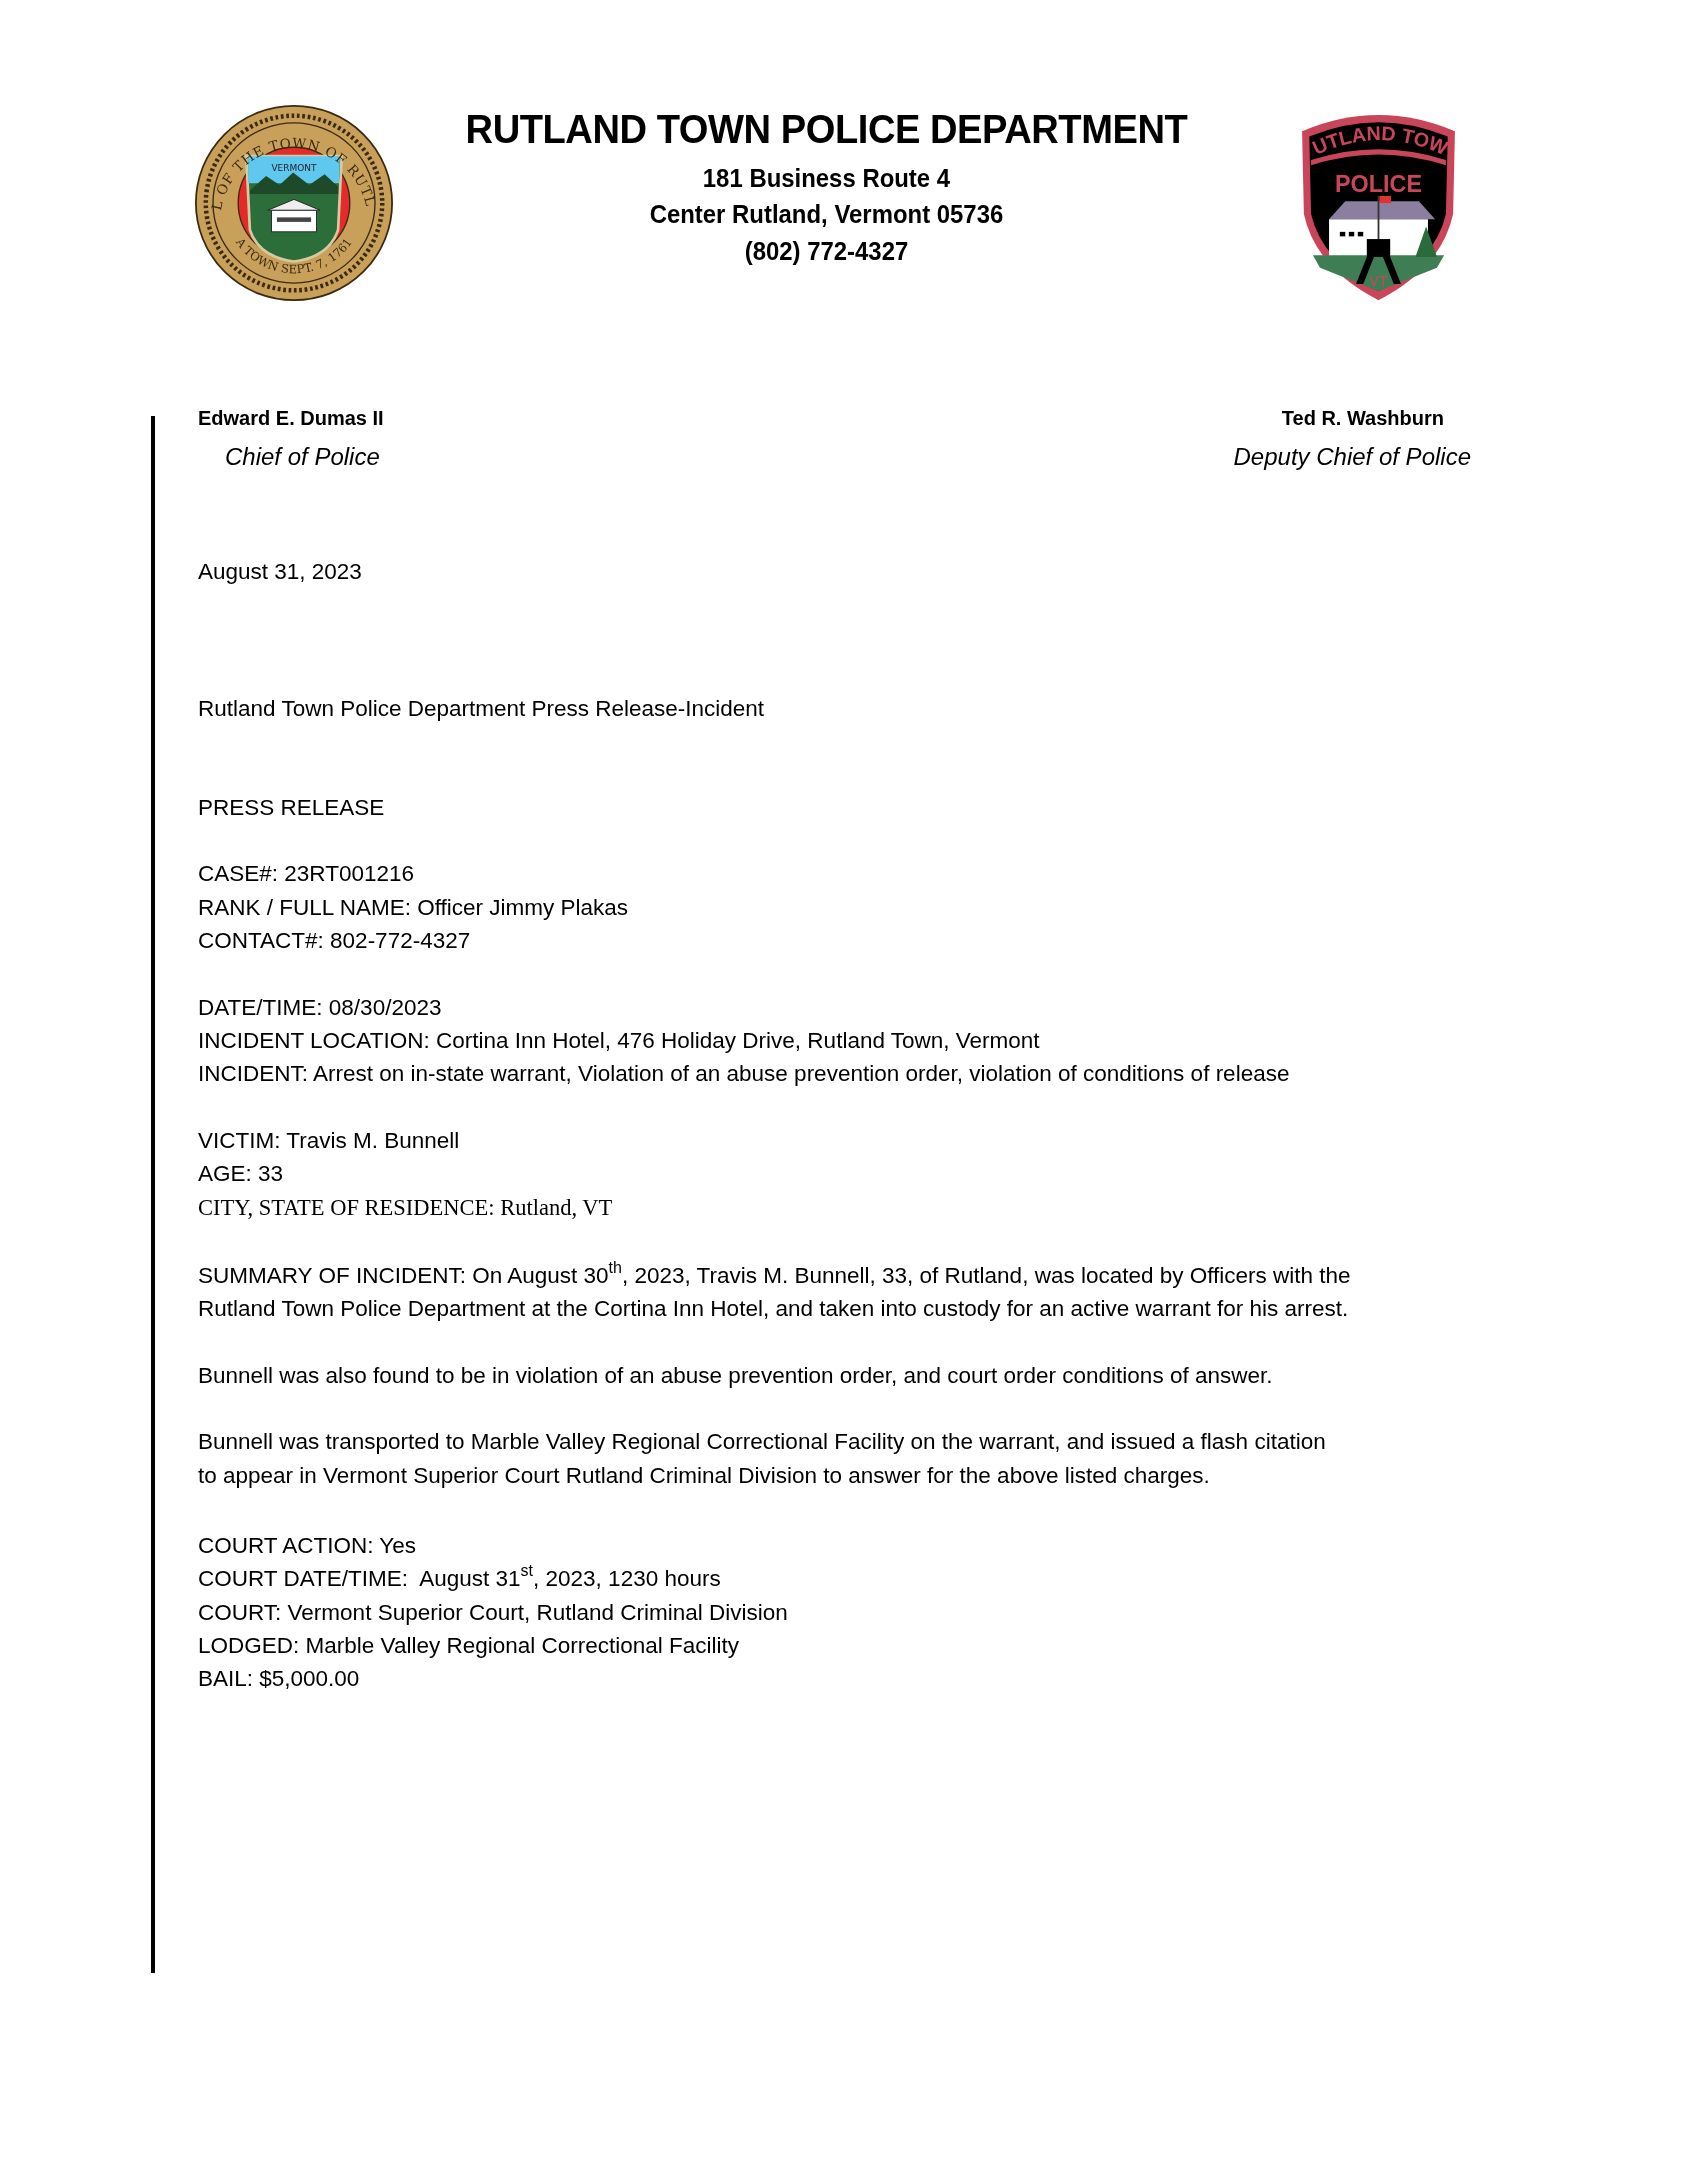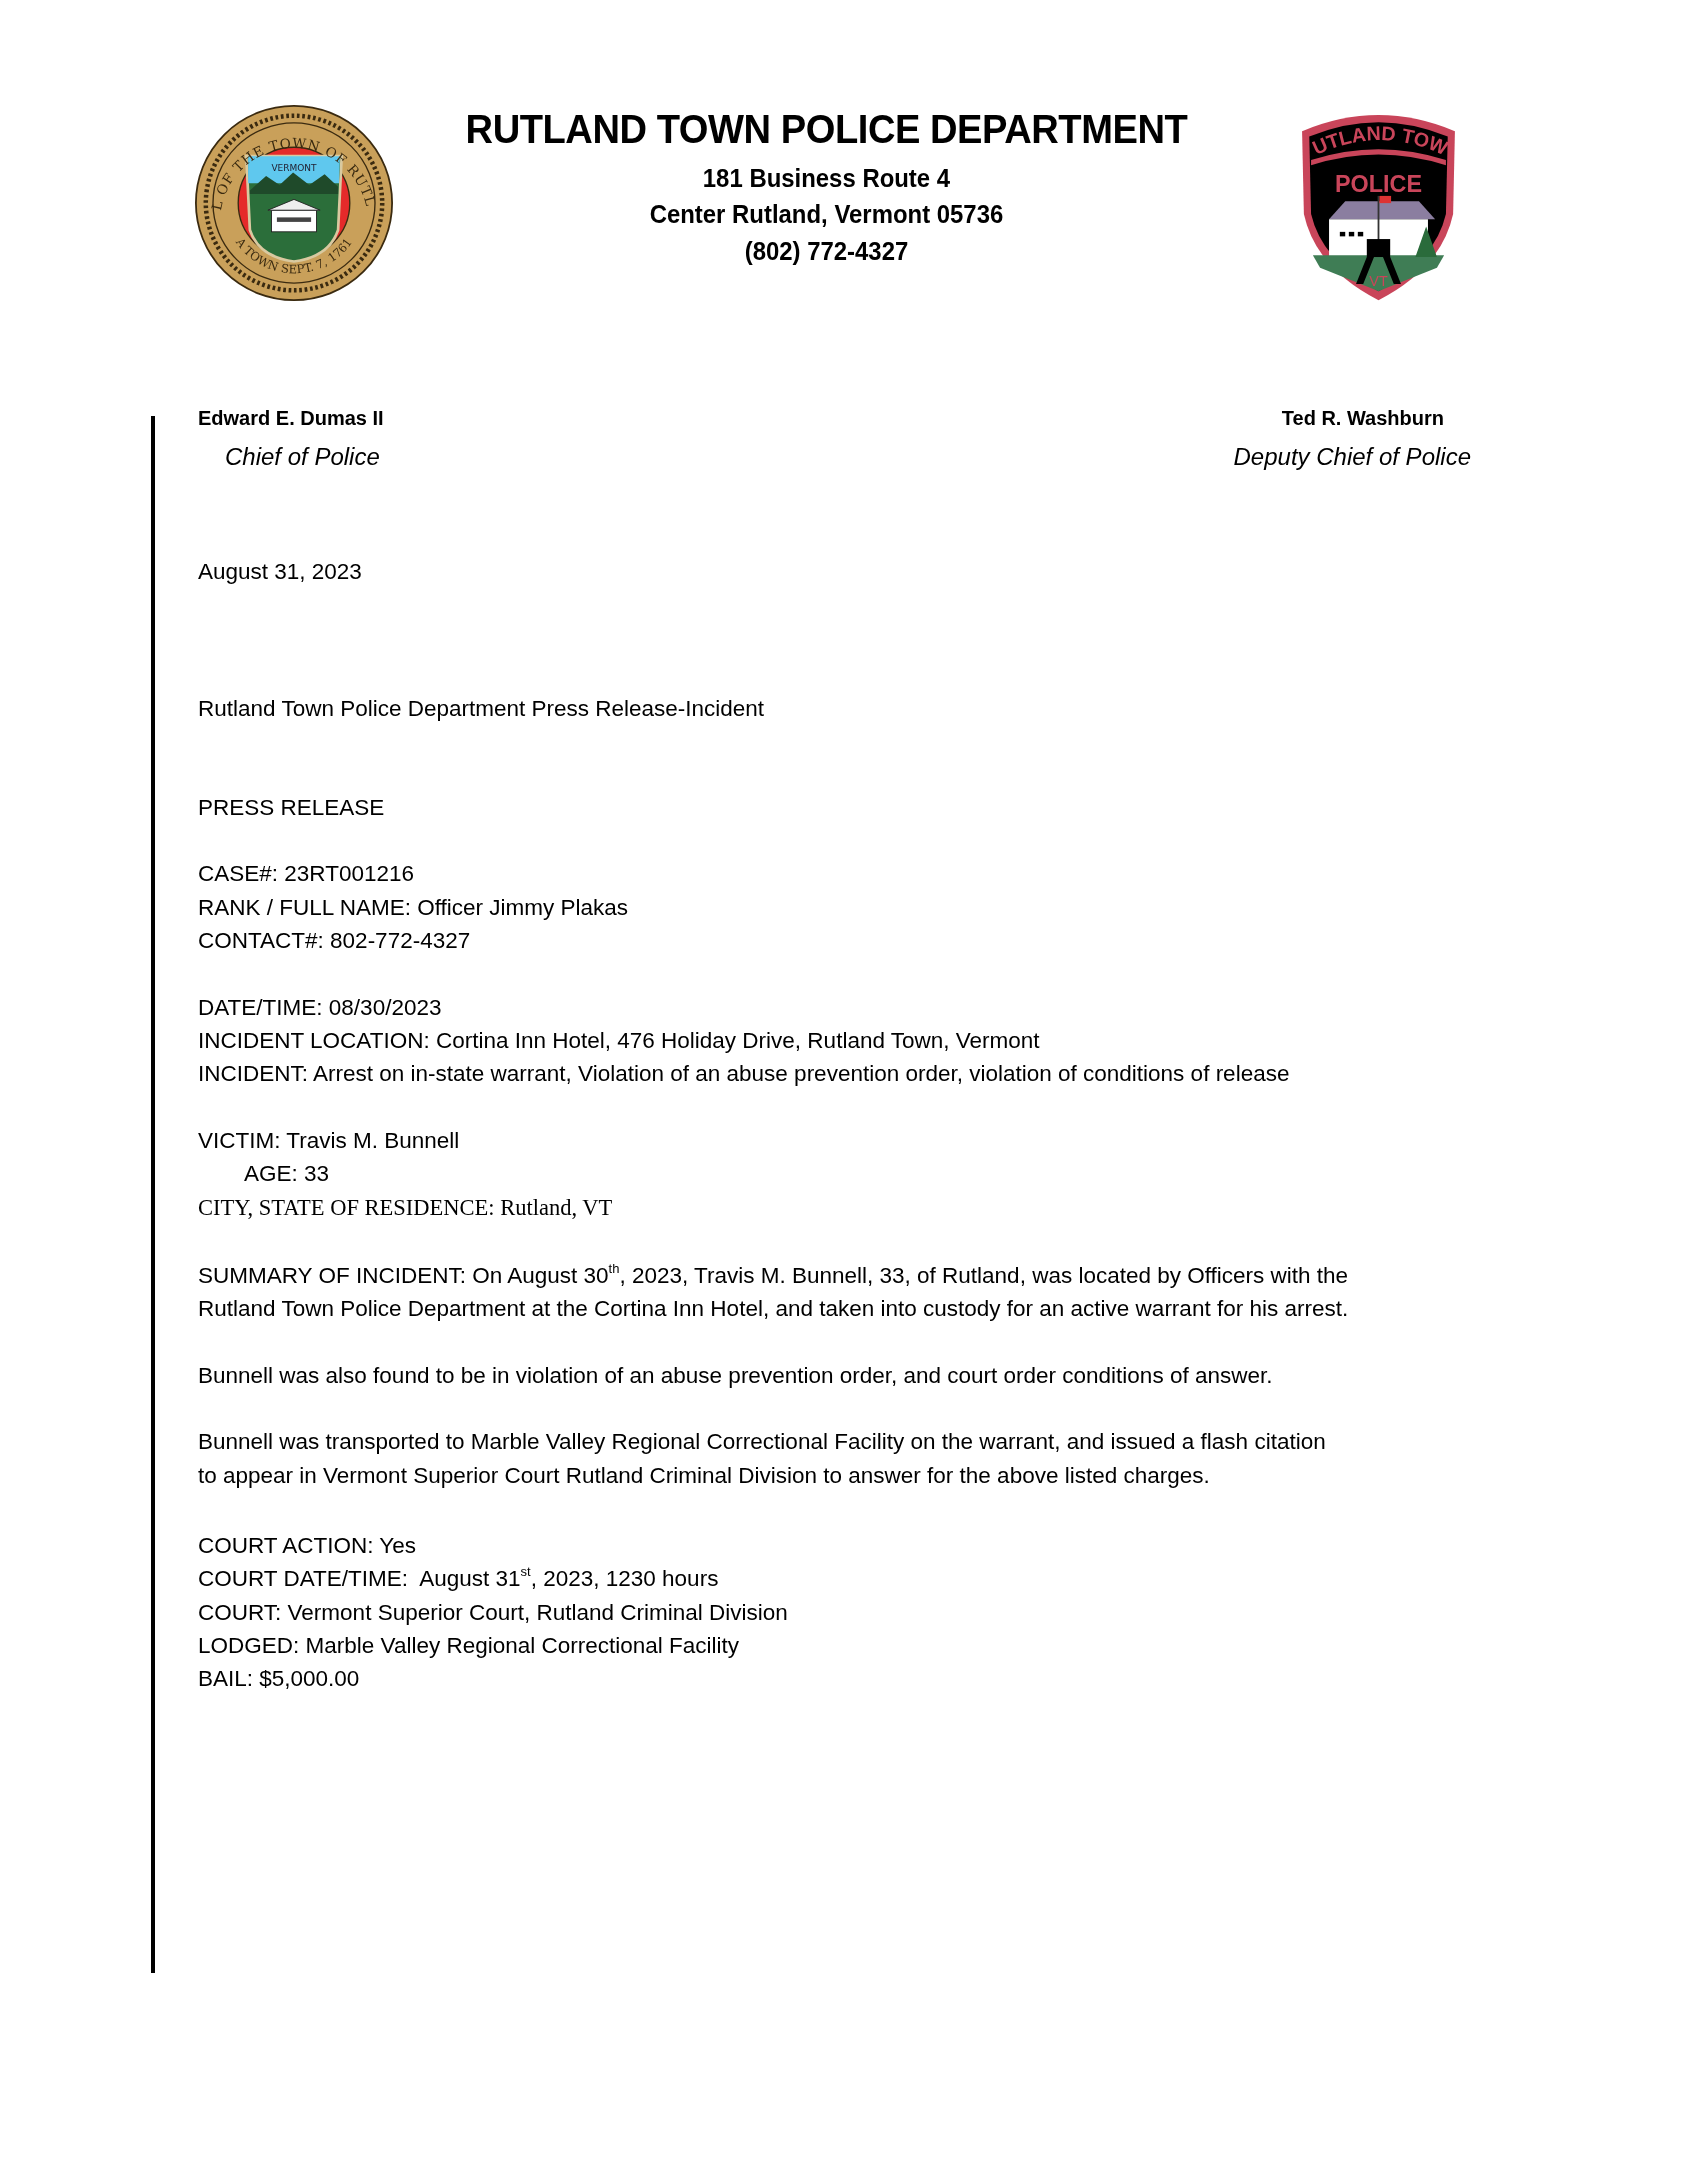--- a/index.html
+++ b/index.html
@@ -16,21 +16,21 @@
   .hdr-line { left: 0; width: 1653px; text-align: center; font-weight: bold;
               font-family: "Liberation Sans", sans-serif; font-size: 26px; transform: scaleX(0.92); transform-origin: 826px 0; }
 
   
   .off-name { font-weight: bold; font-size: 20px; font-family: "Liberation Sans", sans-serif; }
   .off-title { font-style: italic; font-size: 24px; font-family: "Liberation Sans", sans-serif; }
 
   #rule { left: 151px; top: 416px; width: 3.6px; height: 1557px; background: #000; }
 
   .line { left: 198px; font-family: "Liberation Sans", sans-serif; font-size: 22.5px; line-height: 27px; }
-  sup { font-size: 13px; line-height: 0; position: relative; top: -1.8px; }
+  sup { font-size: 16px; line-height: 0; position: relative; top: -1.8px; }
 </style>
 </head>
 <body>
 
 <div id="seal" class="abs">
   <svg width="200" height="198" viewBox="0 0 222 220">
     <ellipse cx="111" cy="110" rx="109" ry="108" fill="#c9a05a" stroke="#3a2a10" stroke-width="2"></ellipse>
     <ellipse cx="111" cy="110" rx="98" ry="97" fill="none" stroke="#3a2a10" stroke-width="5" stroke-dasharray="3 3"></ellipse>
     <ellipse cx="111" cy="110" rx="90" ry="89" fill="none" stroke="#3a2a10" stroke-width="1.5"></ellipse>
     <ellipse cx="111" cy="110" rx="62" ry="62" fill="#e52a2a" stroke="#3a2a10" stroke-width="1.5"></ellipse>
@@ -94,21 +94,21 @@
 
 <div class="abs line" style="top:860px;">CASE#: 23RT001216</div>
 <div class="abs line" style="top:894px;">RANK / FULL NAME: Officer Jimmy Plakas</div>
 <div class="abs line" style="top:927px;">CONTACT#: 802-772-4327</div>
 
 <div class="abs line" style="top:994px;">DATE/TIME: 08/30/2023</div>
 <div class="abs line" style="top:1027px;text-align:center;">INCIDENT LOCATION: Cortina Inn Hotel, 476 Holiday Drive, Rutland Town, Vermont</div>
 <div class="abs line" style="top:1060px;">INCIDENT: Arrest on in-state warrant, Violation of an abuse prevention order, violation of conditions of release</div>
 
 <div class="abs line" style="top:1127px;">VICTIM: Travis M. Bunnell</div>
-<div class="abs line" style="top:1160px;margin-left:46px;">AGE: 33</div>
+<div class="abs line" style="top:1160px;">AGE: 33</div>
 <div class="abs line" style="top:1194px;font-family:Liberation Serif, serif;">CITY, STATE OF RESIDENCE: Rutland, VT</div>
 
 <div class="abs line" style="top:1262px;"><span>SUMMARY OF INCIDENT: On August 30</span><sup>th</sup><span>, 2023, Travis M. Bunnell, 33, of Rutland, was located by Officers with the</span></div>
 <div class="abs line" style="top:1295px;">Rutland Town Police Department at the Cortina Inn Hotel, and taken into custody for an active warrant for his arrest.</div>
 
 <div class="abs line" style="top:1362px;">Bunnell was also found to be in violation of an abuse prevention order, and court order conditions of answer.</div>
 
 <div class="abs line" style="top:1428px;">Bunnell was transported to Marble Valley Regional Correctional Facility on the warrant, and issued a flash citation</div>
 <div class="abs line" style="top:1462px;">to appear in Vermont Superior Court Rutland Criminal Division to answer for the above listed charges.</div>
 

